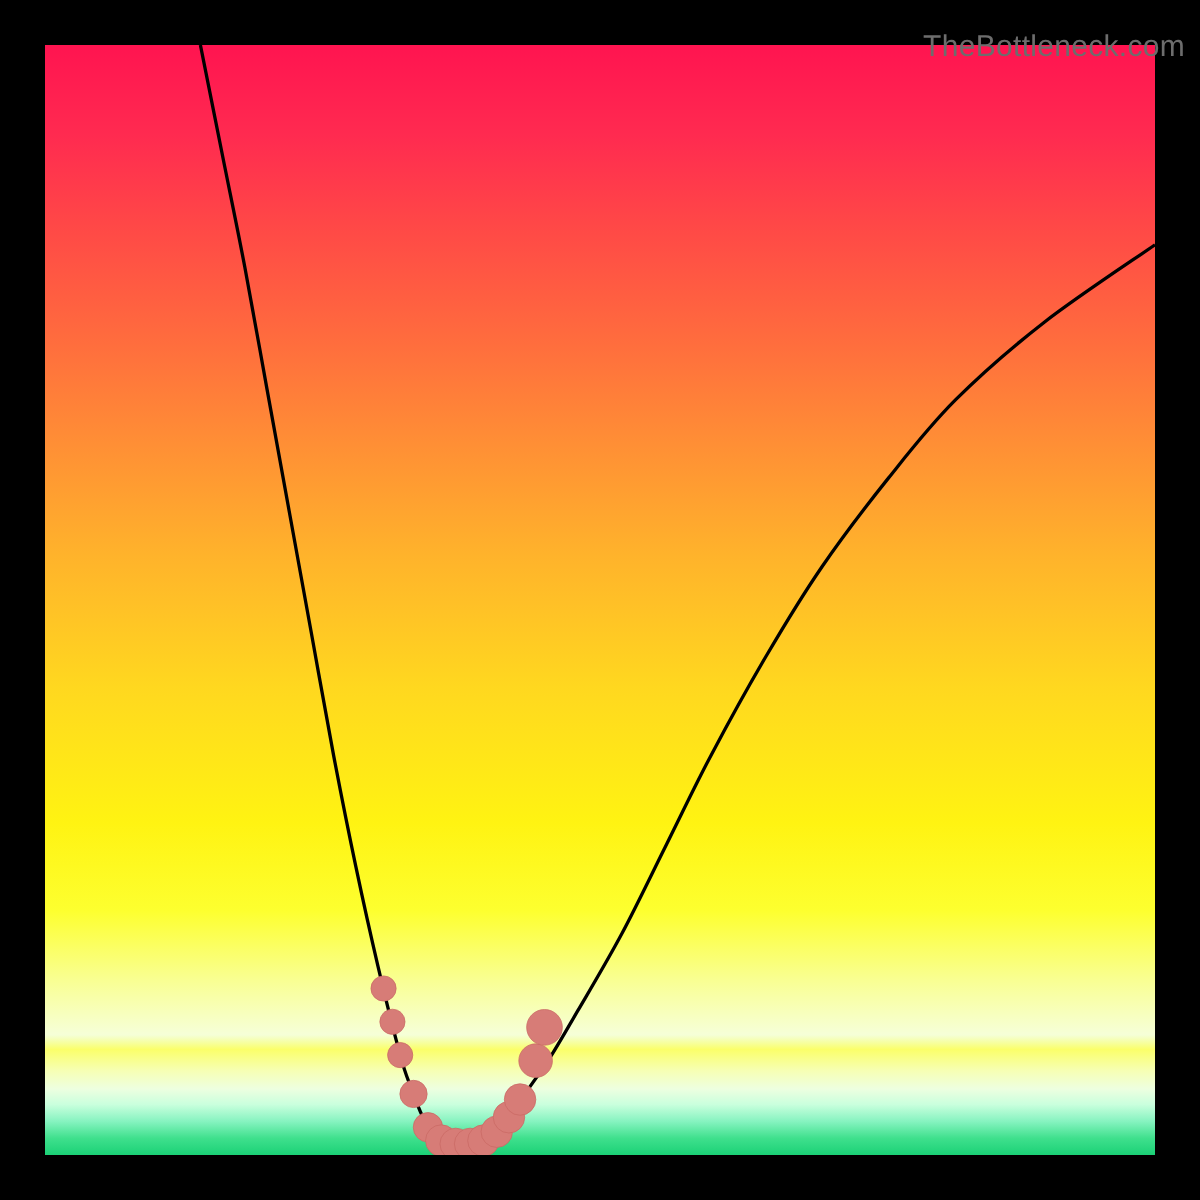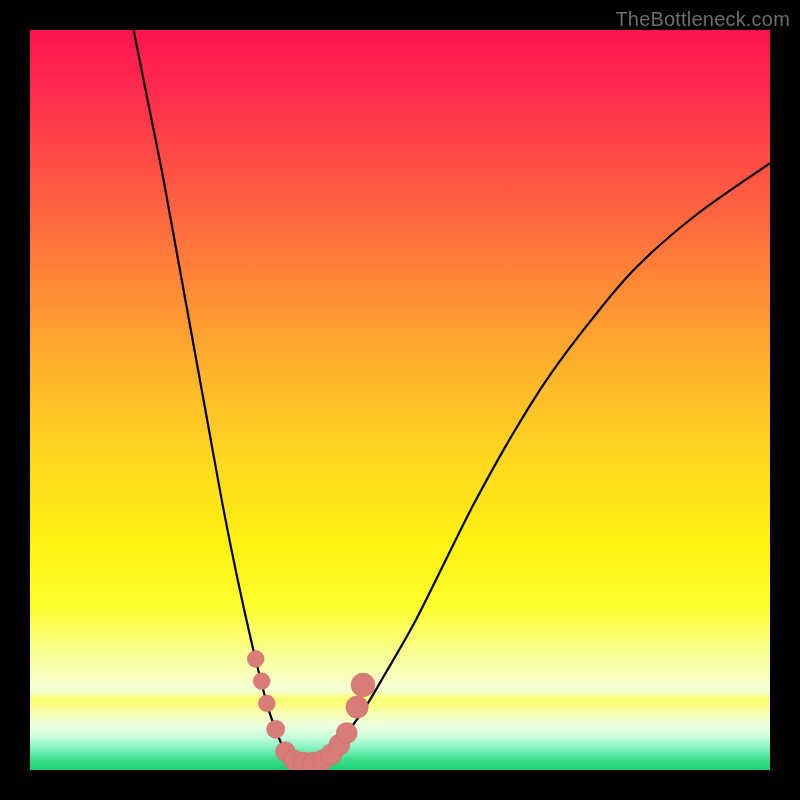--- a/index.html
+++ b/index.html
@@ -12,21 +12,21 @@
     font-family: Arial, Helvetica, sans-serif;
   }
   .frame {
     position: absolute;
     top: 0; left: 0;
     width: 800px; height: 800px;
     background: #000;
   }
   .watermark {
     position: absolute;
-    top: 8px;
+    top: 20px;
     right: 10px;
     color: #6d6d6d;
     font-size: 20px;
     font-weight: 500;
     letter-spacing: 0.2px;
     z-index: 50;
     margin-left: 46px;
   }
   .plot-area {
     position: absolute;

